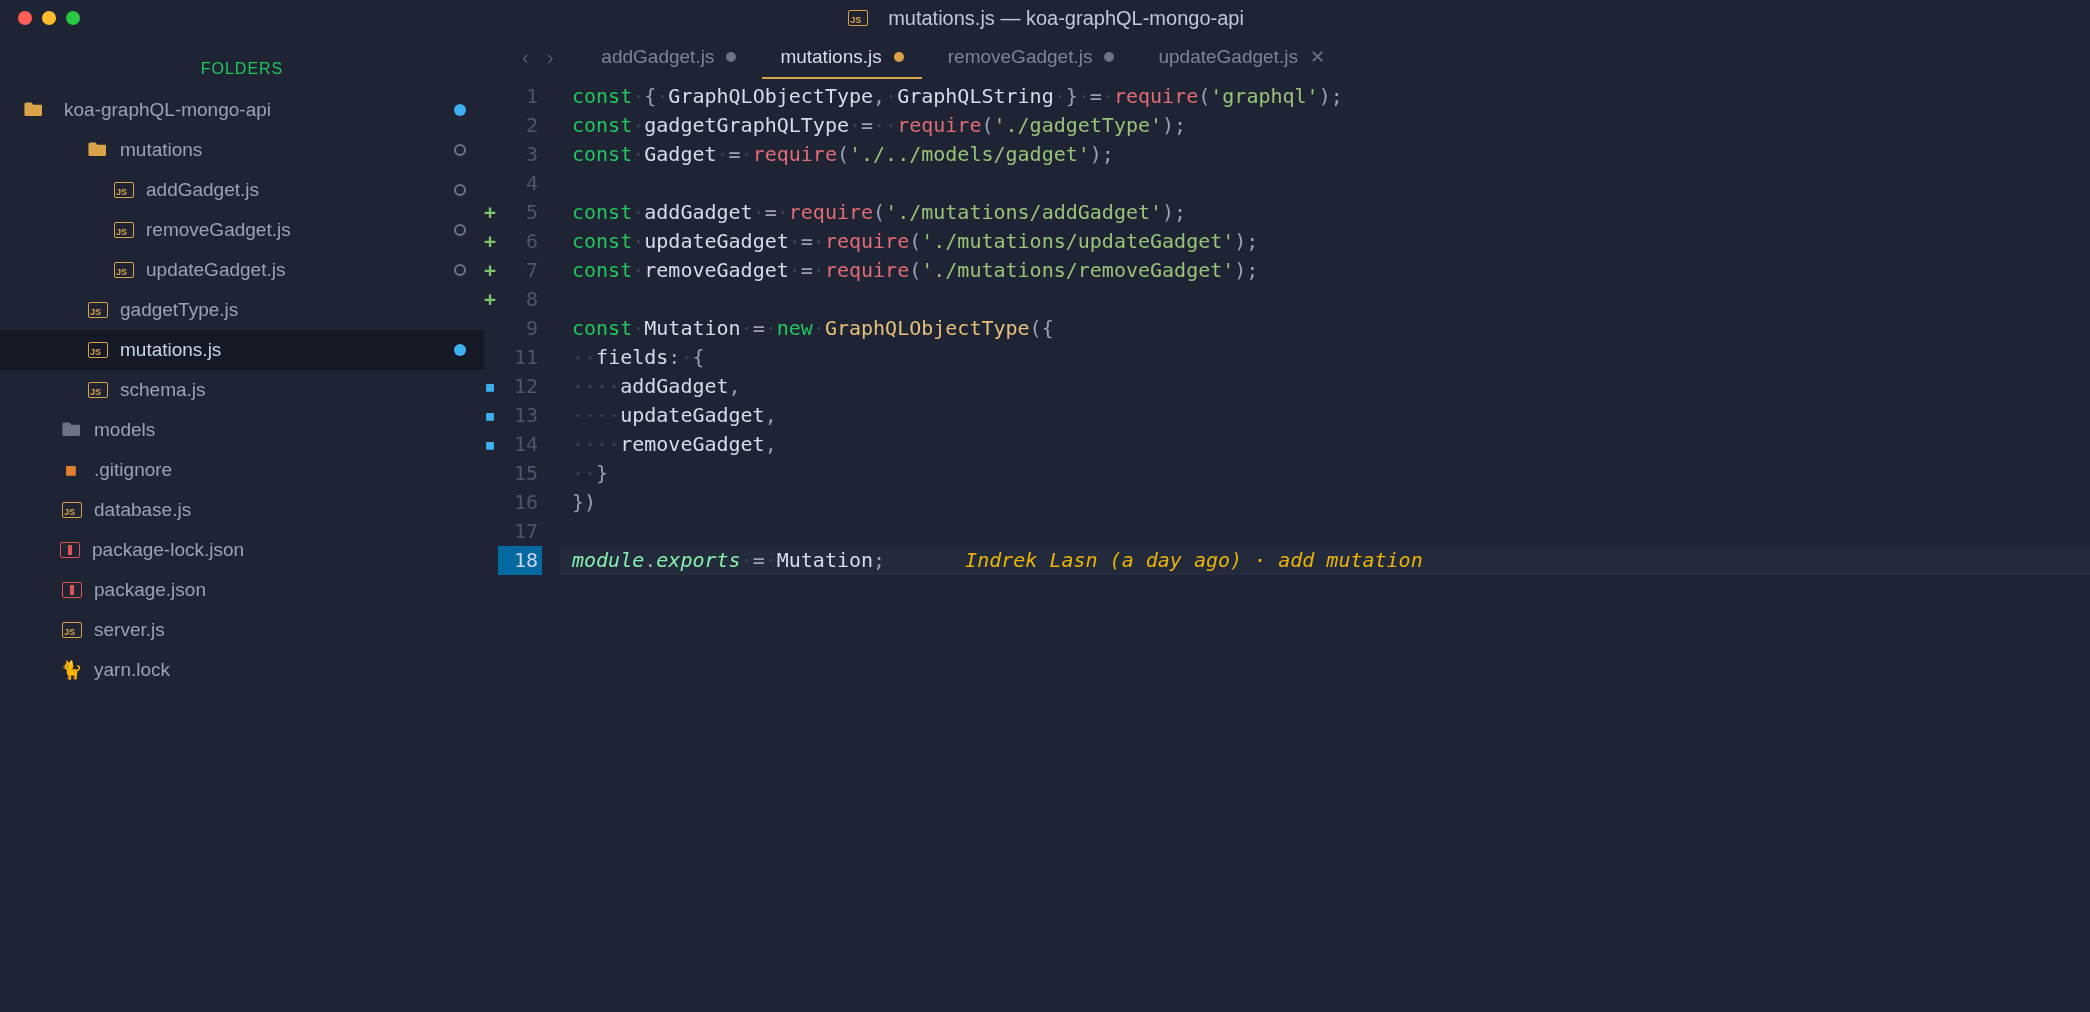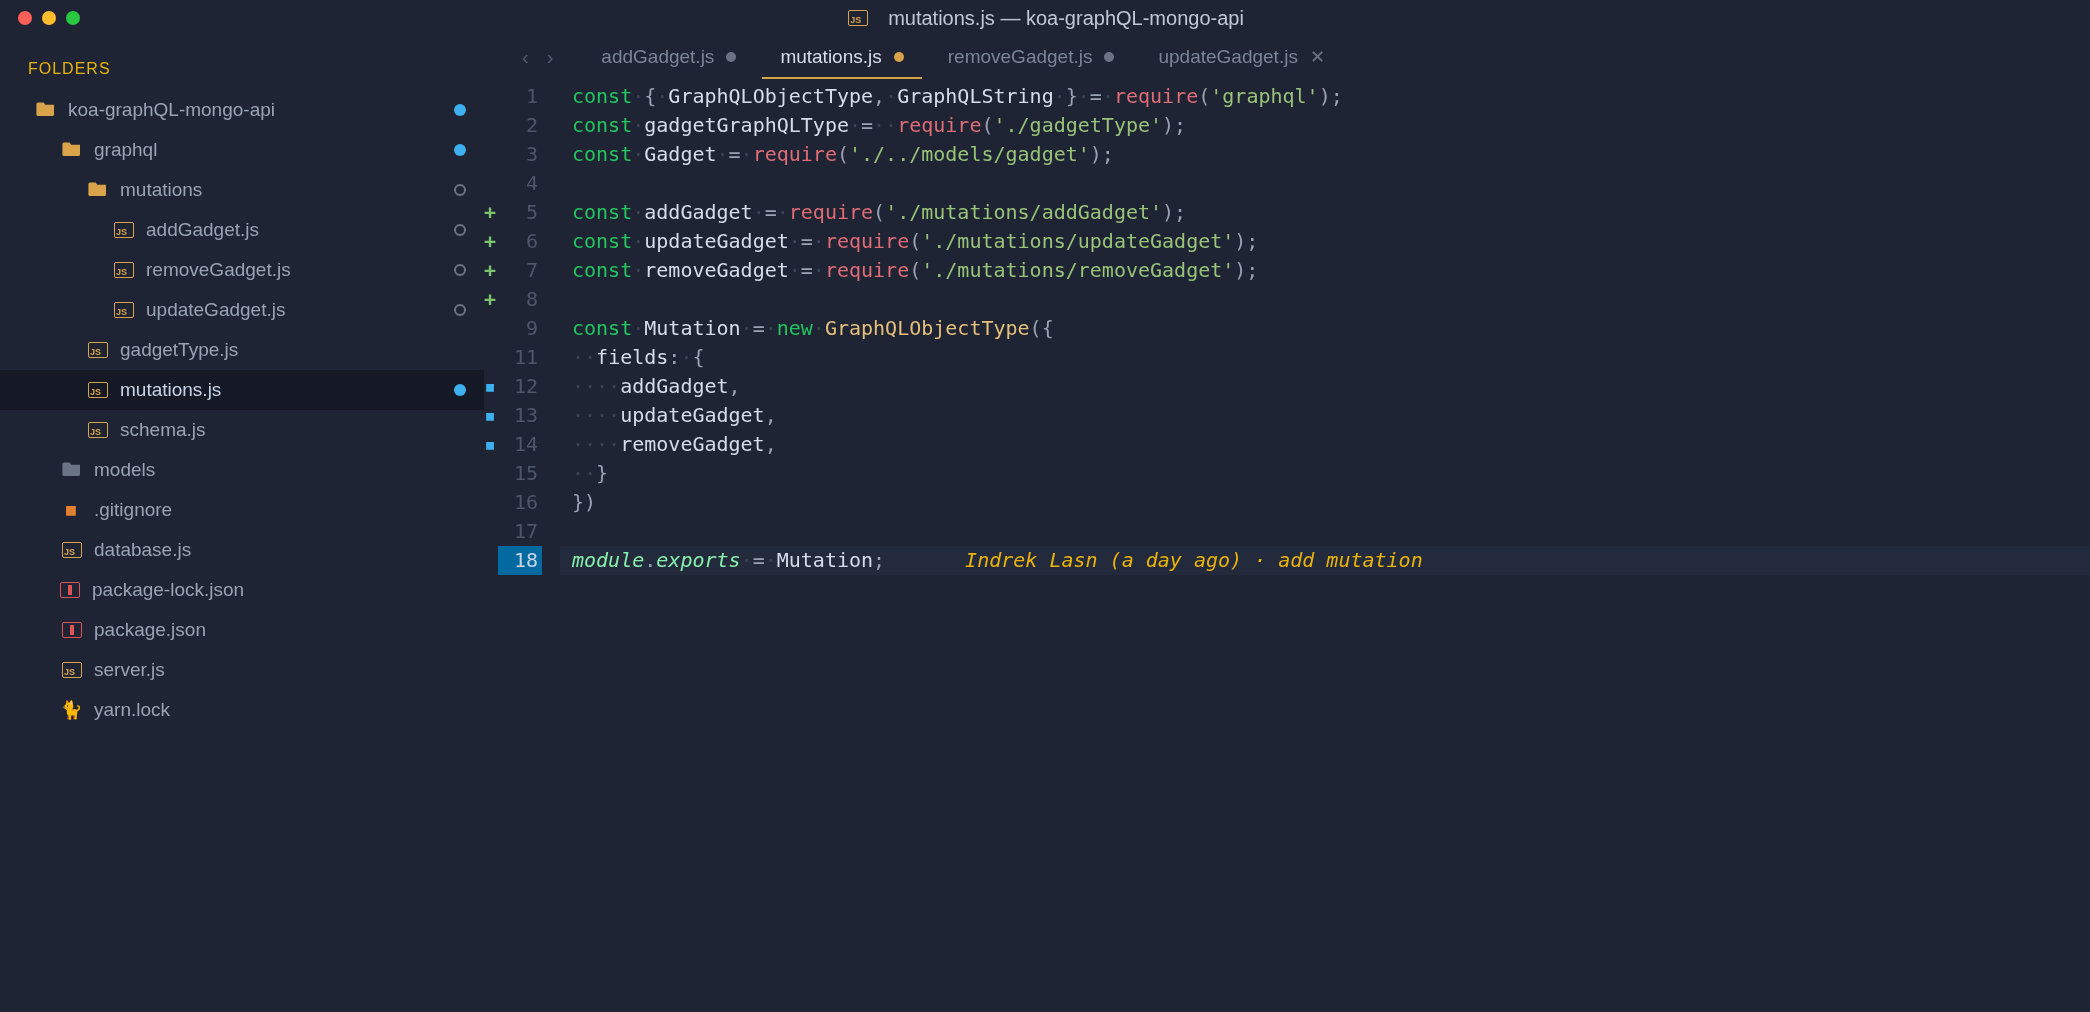--- a/index.html
+++ b/index.html
@@ -28,24 +28,25 @@
   display: flex; justify-content: center; align-items: center; gap: 8px;
   color: #c0c8d8; font-size: 20px;
 }
 .main { display: flex; height: calc(100% - 36px); }
 .sidebar {
   width: 484px;
   background: #1e2433;
   padding-top: 16px;
 }
 .sidebar-header {
-  color: #eab308;
+  color: #22c55e;
   font-size: 16px;
   letter-spacing: 1px;
   padding: 8px 28px 12px;
+  text-align: center;
 }
 .tree-row {
   display: flex; align-items: center;
   height: 40px;
   padding-right: 18px;
   color: #9aa3b5;
   font-size: 19px;
   cursor: pointer;
 }
 .tree-row.selected { background: #141925; color: #c9d4e8; }
@@ -137,36 +138,27 @@
         <span class="js-icon">JS</span>
       </span>
     <span>mutations.js — koa-graphQL-mongo-api</span>
   </div>
 </div>
 
 <div class="main">
   <div class="sidebar">
     <div class="sidebar-header">FOLDERS</div>
     <div id="tree">
-        <div class="tree-row" style="padding-left: 34px;">
+        <div class="tree-row" style="padding-left: 22px; gap: 8px;">
           <span class="icon-slot">
             <span class="folder-icon"><svg viewBox="0 0 24 20">
                 <path fill="#d9a349" d="M2 3h7l2 3h11v12a2 2 0 0 1-2 2H2a2 2 0 0 1-2-2V5a2 2 0 0 1 2-2z"></path>
               </svg></span>
           </span>
           <span class="label">koa-graphQL-mongo-api</span>
-          <span class="status filled-blue"></span>
-        </div>
-        <div class="tree-row" style="padding-left: 60px;">
-          <span class="icon-slot">
-            <span class="folder-icon"><svg viewBox="0 0 24 20">
-                <path fill="#d9a349" d="M2 3h7l2 3h11v12a2 2 0 0 1-2 2H2a2 2 0 0 1-2-2V5a2 2 0 0 1 2-2z"></path>
-              </svg></span>
-          </span>
-          <span class="label">graphql</span>
           <span class="status filled-blue"></span>
         </div>
         <div class="tree-row" style="padding-left: 86px;">
           <span class="icon-slot">
             <span class="folder-icon"><svg viewBox="0 0 24 20">
                 <path fill="#d9a349" d="M2 3h7l2 3h11v12a2 2 0 0 1-2 2H2a2 2 0 0 1-2-2V5a2 2 0 0 1 2-2z"></path>
               </svg></span>
           </span>
           <span class="label">mutations</span>
           <span class="status hollow"></span>

